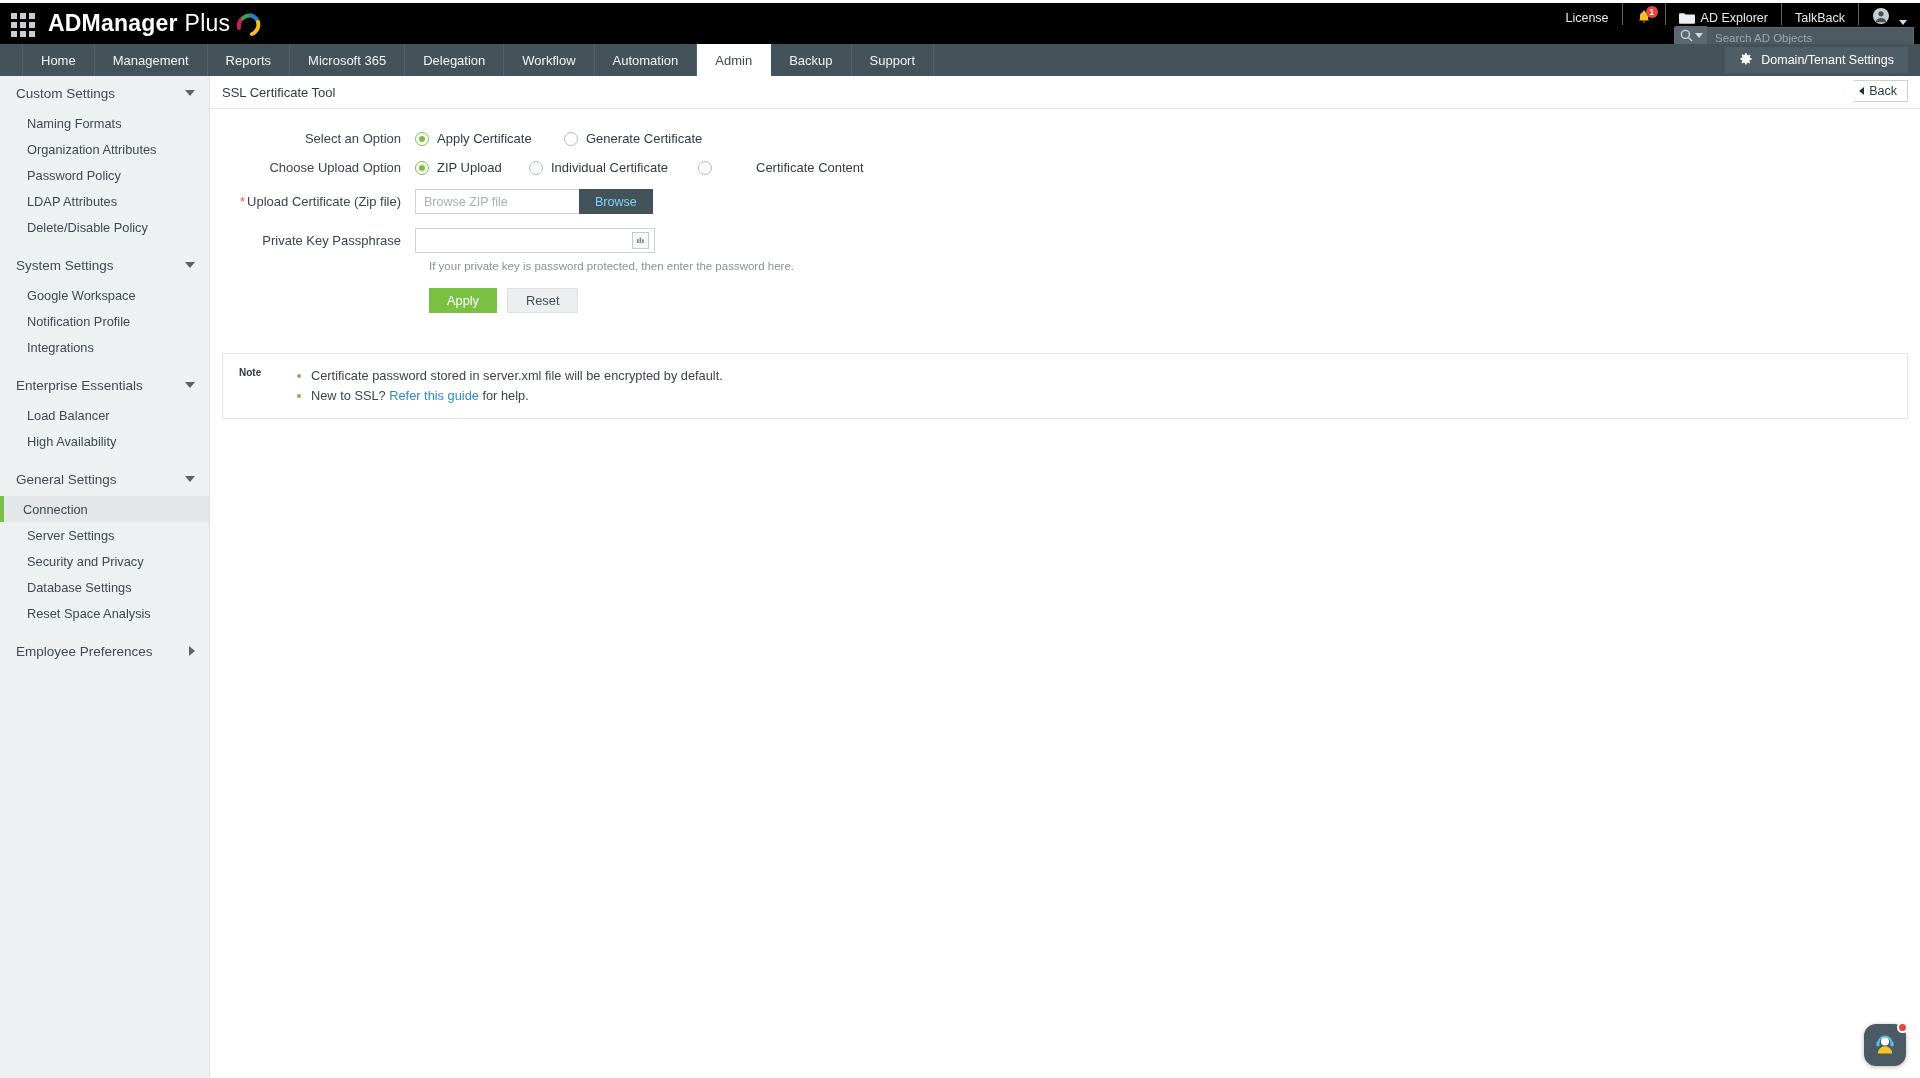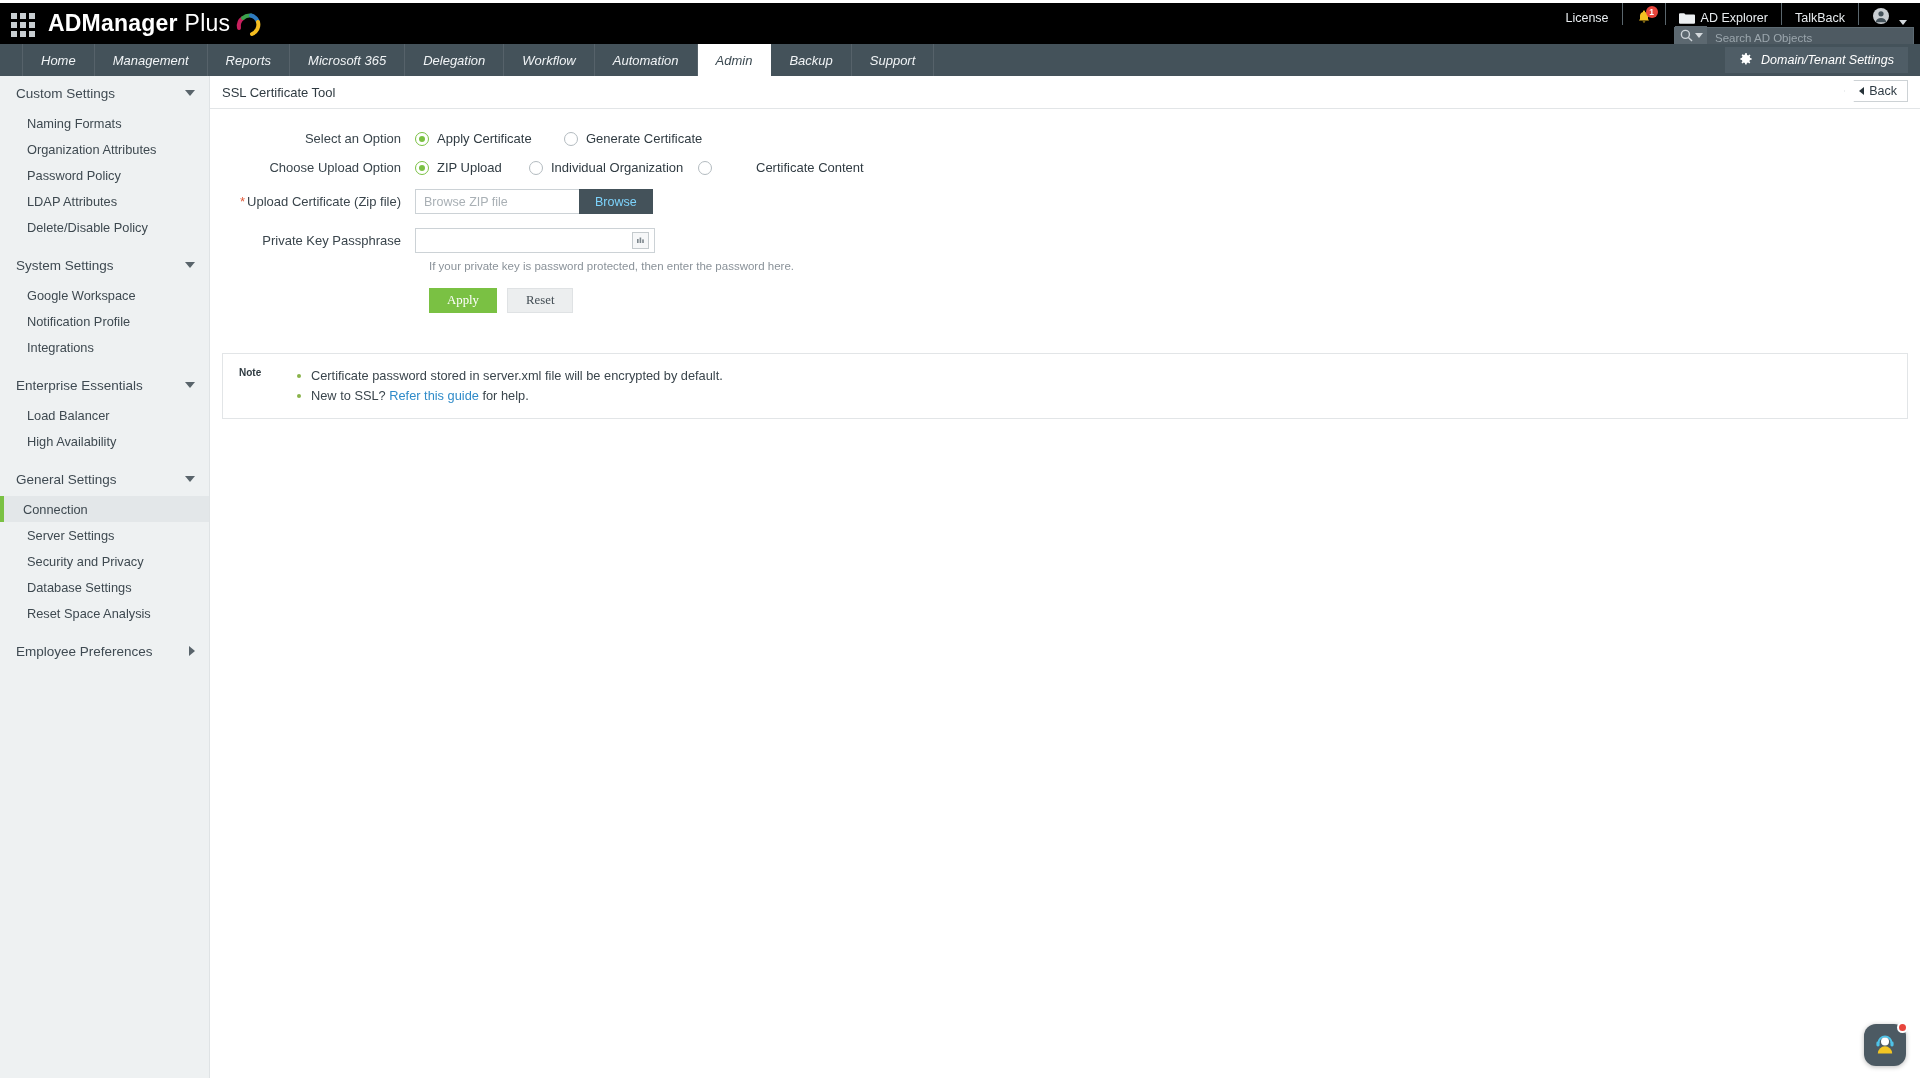--- a/index.html
+++ b/index.html
@@ -78,21 +78,21 @@
     color: #cfd5da; font-size: 11.5px; padding-left: 8px;
     font-family: "Liberation Sans", sans-serif;
   }
   .searchbox input::placeholder { color: #9ba6ad; }
 
   
   .navbar {
     position: absolute; top: 44px; left: 0;
     width: 1920px; height: 32px;
     background: #44525a;
-    display: flex; align-items: stretch; font-style: italic;
+    display: flex; align-items: stretch;
   }
   .nav-spacer { width: 22px; }
   .navtab {
     display: flex; align-items: center; justify-content: center;
     padding: 0 18px; color: #f1f4f6; font-size: 13px;
     border-right: 1px solid #56626a; cursor: pointer;
     white-space: nowrap;
   }
   .navtab:first-of-type { border-left: 1px solid #56626a; }
   .navtab.active { background: #ffffff; color: #3c4a52; border-right-color: #ffffff; }
@@ -203,21 +203,21 @@
     font-size: 9px; color: #6e7a81; cursor: pointer;
   }
   .hint {
     font-size: 11.5px; color: #8a9299; margin-left: 205px;
     padding-left: 14px; margin-top: -7px; margin-bottom: 16px;
   }
   .btnrow { display: flex; gap: 10px; margin-left: 205px; padding-left: 14px; margin-top: 16px; }
   .btn {
     height: 25px; padding: 0 18px; font-size: 12.8px; cursor: pointer;
     border: none; display: flex; align-items: center; justify-content: center;
-    font-family: Liberation Serif, serif;
+    font-family: Liberation Sans, sans-serif;
     text-align: right;
   }
   .btn.primary { background: #7ac143; color: #ffffff; }
   .btn.secondary { background: #eceeef; color: #434d54; border: 1px solid #dfe2e4; }
 
   .note {
     margin: 40px 12px 0 12px; border: 1px solid #e2e5e7; background: #fff;
     padding: 12px 16px; display: flex; align-items: flex-start;
   }
   .note-title { font-size: 10px; font-weight: bold; color: #2f3a41; width: 58px; padding-top: 1px; }
@@ -471,21 +471,21 @@
 
     <div class="frow">
       <div class="flabel">Choose Upload Option</div>
       <div id="upload-option-radios" style="display:flex;align-items:center;">
           <div class="radio-opt" style="width: 114px;">
             <span class="radio on"></span>
             <span class="radio-label">ZIP Upload</span>
           </div>
           <div class="radio-opt" style="width: 169px;">
             <span class="radio"></span>
-            <span class="radio-label">Individual Organization</span>
+            <span class="radio-label">Individual Certificate</span>
           </div>
           <div class="radio-opt" style="width: 200px; gap: 36px;">
             <span class="radio"></span>
             <span class="radio-label">Certificate Content</span>
           </div>
         </div>
     </div>
 
     <div class="frow">
       <div class="flabel">

